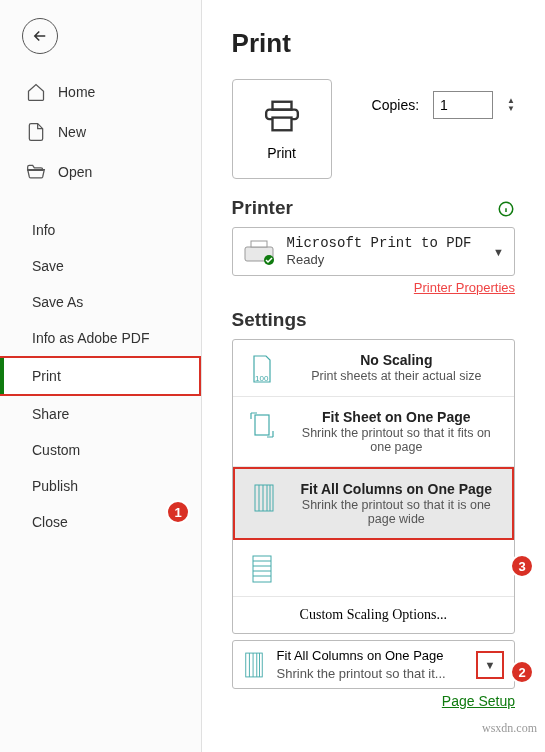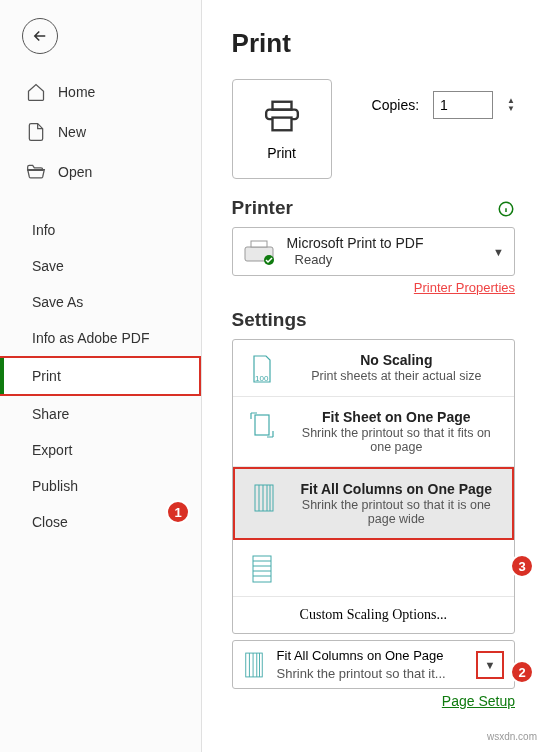--- a/index.html
+++ b/index.html
@@ -16,43 +16,43 @@
 h2.subhead { font-size: 19px; font-weight: 600; color: #333; margin-bottom: 8px; }
 .print-row { display: flex; align-items: flex-start; gap: 40px; margin-bottom: 18px; }
 .print-tile { width: 100px; height: 100px; border: 1px solid #bbb; border-radius: 4px; display: flex; flex-direction: column; align-items: center; justify-content: center; gap: 10px; cursor: pointer; }
 .print-tile .lbl { font-size: 14px; }
 .copies { display: flex; align-items: center; gap: 14px; margin-top: 12px; font-size: 14px; }
 .copies input { width: 60px; height: 28px; padding: 0 6px; border: 1px solid #888; font-size: 14px; }
 .spin { display: flex; flex-direction: column; }
 .spin span { font-size: 8px; line-height: 8px; cursor: pointer; color: #444; }
 .printer-sel { border: 1px solid #bbb; border-radius: 3px; padding: 6px 10px; display: flex; align-items: center; gap: 12px; cursor: pointer; margin-bottom: 4px; }
 .printer-sel .txt { flex: 1; font-size: 14px; line-height: 1.3; }
-.printer-sel .title { color: #222; }
-.printer-sel .sub { color: #444; font-size: 13px; margin-left: 8px; }
+.printer-sel .title { color: #222; font-family: Liberation Mono, monospace; }
+.printer-sel .sub { color: #444; font-size: 13px; }
 .chev { font-size: 11px; color: #444; }
 .link { color: #ef4444; text-decoration: underline; font-size: 13px; display: block; text-align: right; margin-bottom: 14px; cursor: pointer; }
 .info-ic { position: absolute; right: 30px; top: 200px; color: #0f7b0f; cursor: pointer; }
 .settings-panel { border: 1px solid #bbb; border-radius: 3px; }
 .opt { display: flex; gap: 16px; padding: 12px 14px; border-bottom: 1px solid #e6e6e6; cursor: pointer; align-items: flex-start; }
 .opt:last-of-type { border-bottom: none; }
 .opt.sel { background: #e8e8e8; border: 2px solid #d93025; position: relative; }
 .opt .ico { width: 30px; flex-shrink: 0; display:flex; justify-content:center; padding-top:2px; }
 .opt .txt { flex: 1; text-align: center; }
 .opt .t1 { font-size: 14px; font-weight: 600; color: #222; }
 .opt .t2 { font-size: 12.5px; color: #555; margin-top: 1px; }
 .custom-opt { text-align: center; padding: 10px 0; font-size: 14px; cursor: pointer; font-family: Liberation Serif, serif; }
 .current-sel { border: 1px solid #bbb; border-radius: 3px; margin-top: 6px; display: flex; align-items: center; padding: 6px 10px; gap: 12px; cursor: pointer; }
 .current-sel .txt { flex: 1; font-size: 13px; line-height: 1.35; }
 .dd-btn { width: 28px; height: 28px; border: 2px solid #d93025; display:flex; align-items:center; justify-content:center; cursor:pointer; }
 .badge { position: absolute; width: 24px; height: 24px; background: #d93025; color: #fff; border-radius: 50%; display:flex; align-items:center; justify-content:center; font-size: 13px; font-weight: bold; border: 2px solid #fff; z-index: 5; }
 .badge.b1 { left: 166px; top: 500px; }
 .badge.b2 { left: 510px; top: 660px; }
 .badge.b3 { left: 510px; top: 554px; }
 .pagesetup { text-align: right; font-size: 14px; color: #0f7b0f; text-decoration: underline; margin-top: 4px; cursor:pointer; }
-.watermark { position:absolute; bottom:10px; right:8px; font-size:10px; color:#999; }
+.watermark { position:absolute; bottom:16px; right:8px; font-size:12px; color:#999;font-family:Liberation Serif, serif; }
 </style>
 </head>
 <body>
 
 <div class="sidebar">
   <div class="back-btn">
     <svg width="18" height="18" viewBox="0 0 24 24" fill="none" stroke="#333" stroke-width="2">
         <path d="M19 12H5M11 18l-6-6 6-6"></path>
       </svg>
   </div>
@@ -88,21 +88,21 @@
   <div class="nav-item sub">
       <span>Info as Adobe PDF</span>
     </div>
   <div class="nav-item sub selected">
       <span>Print</span>
     </div>
   <div class="nav-item sub">
       <span>Share</span>
     </div>
   <div class="nav-item sub">
-      <span>Export</span>
+      <span>Custom</span>
     </div>
   <div class="nav-item sub">
       <span>Publish</span>
     </div>
   <div class="nav-item sub">
       <span>Close</span>
     </div>
 </div>
 
 <div class="main">

